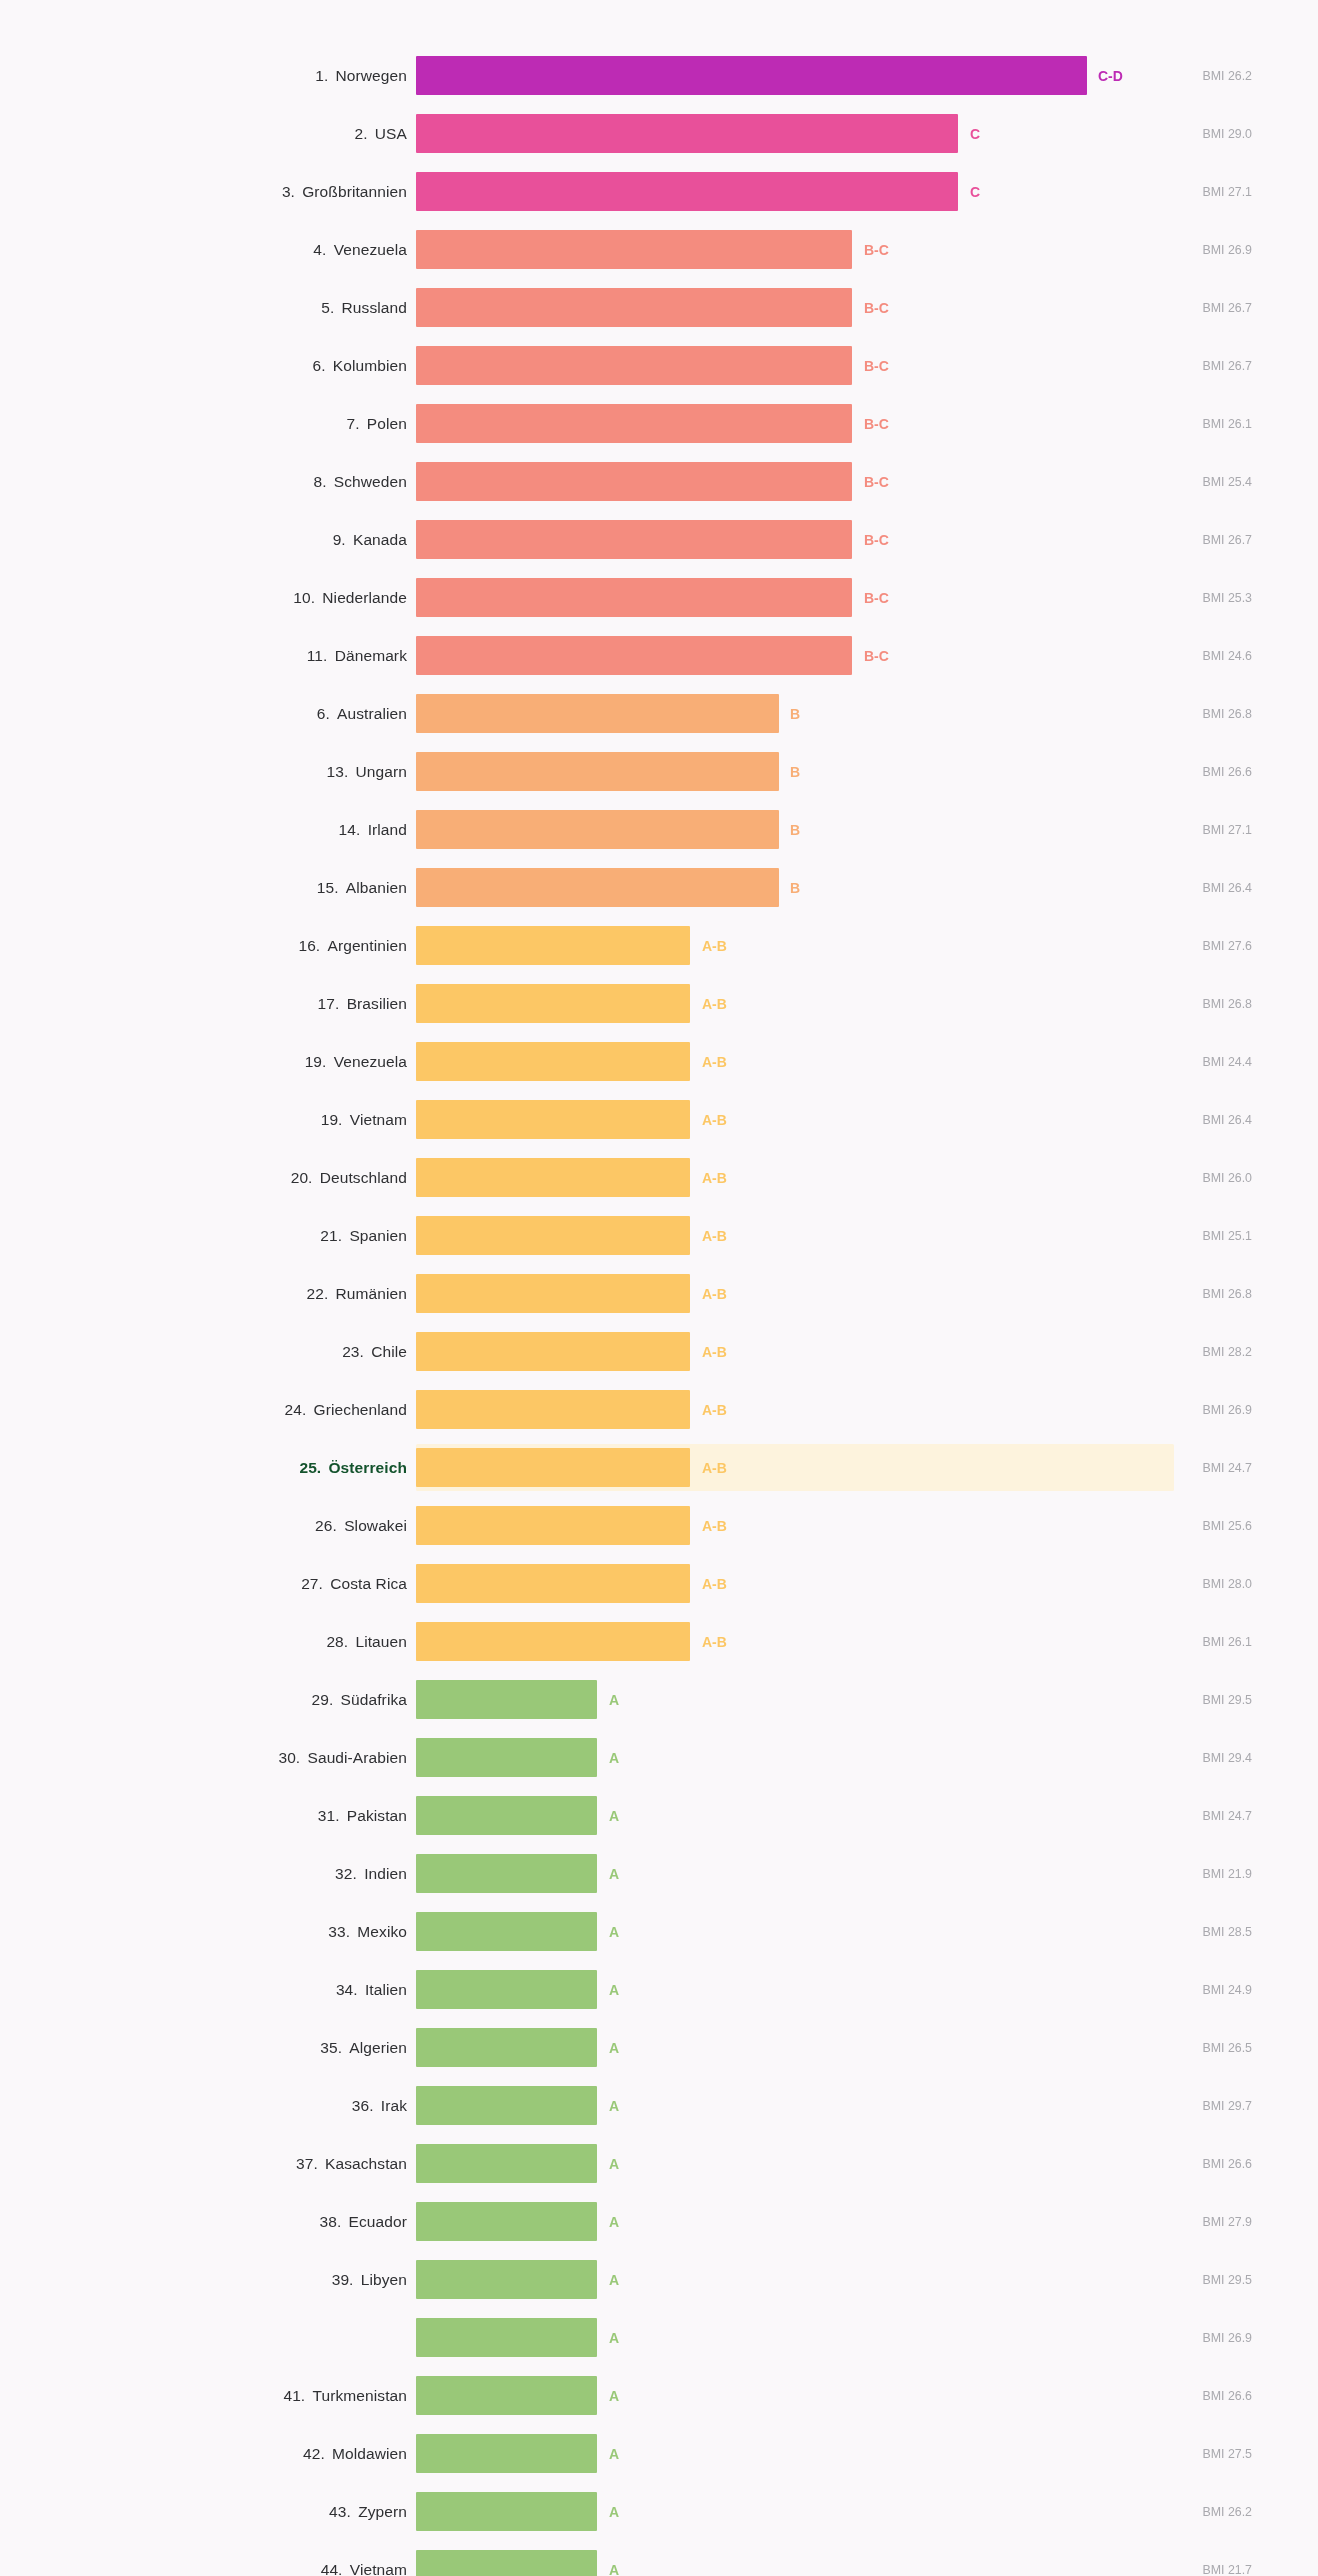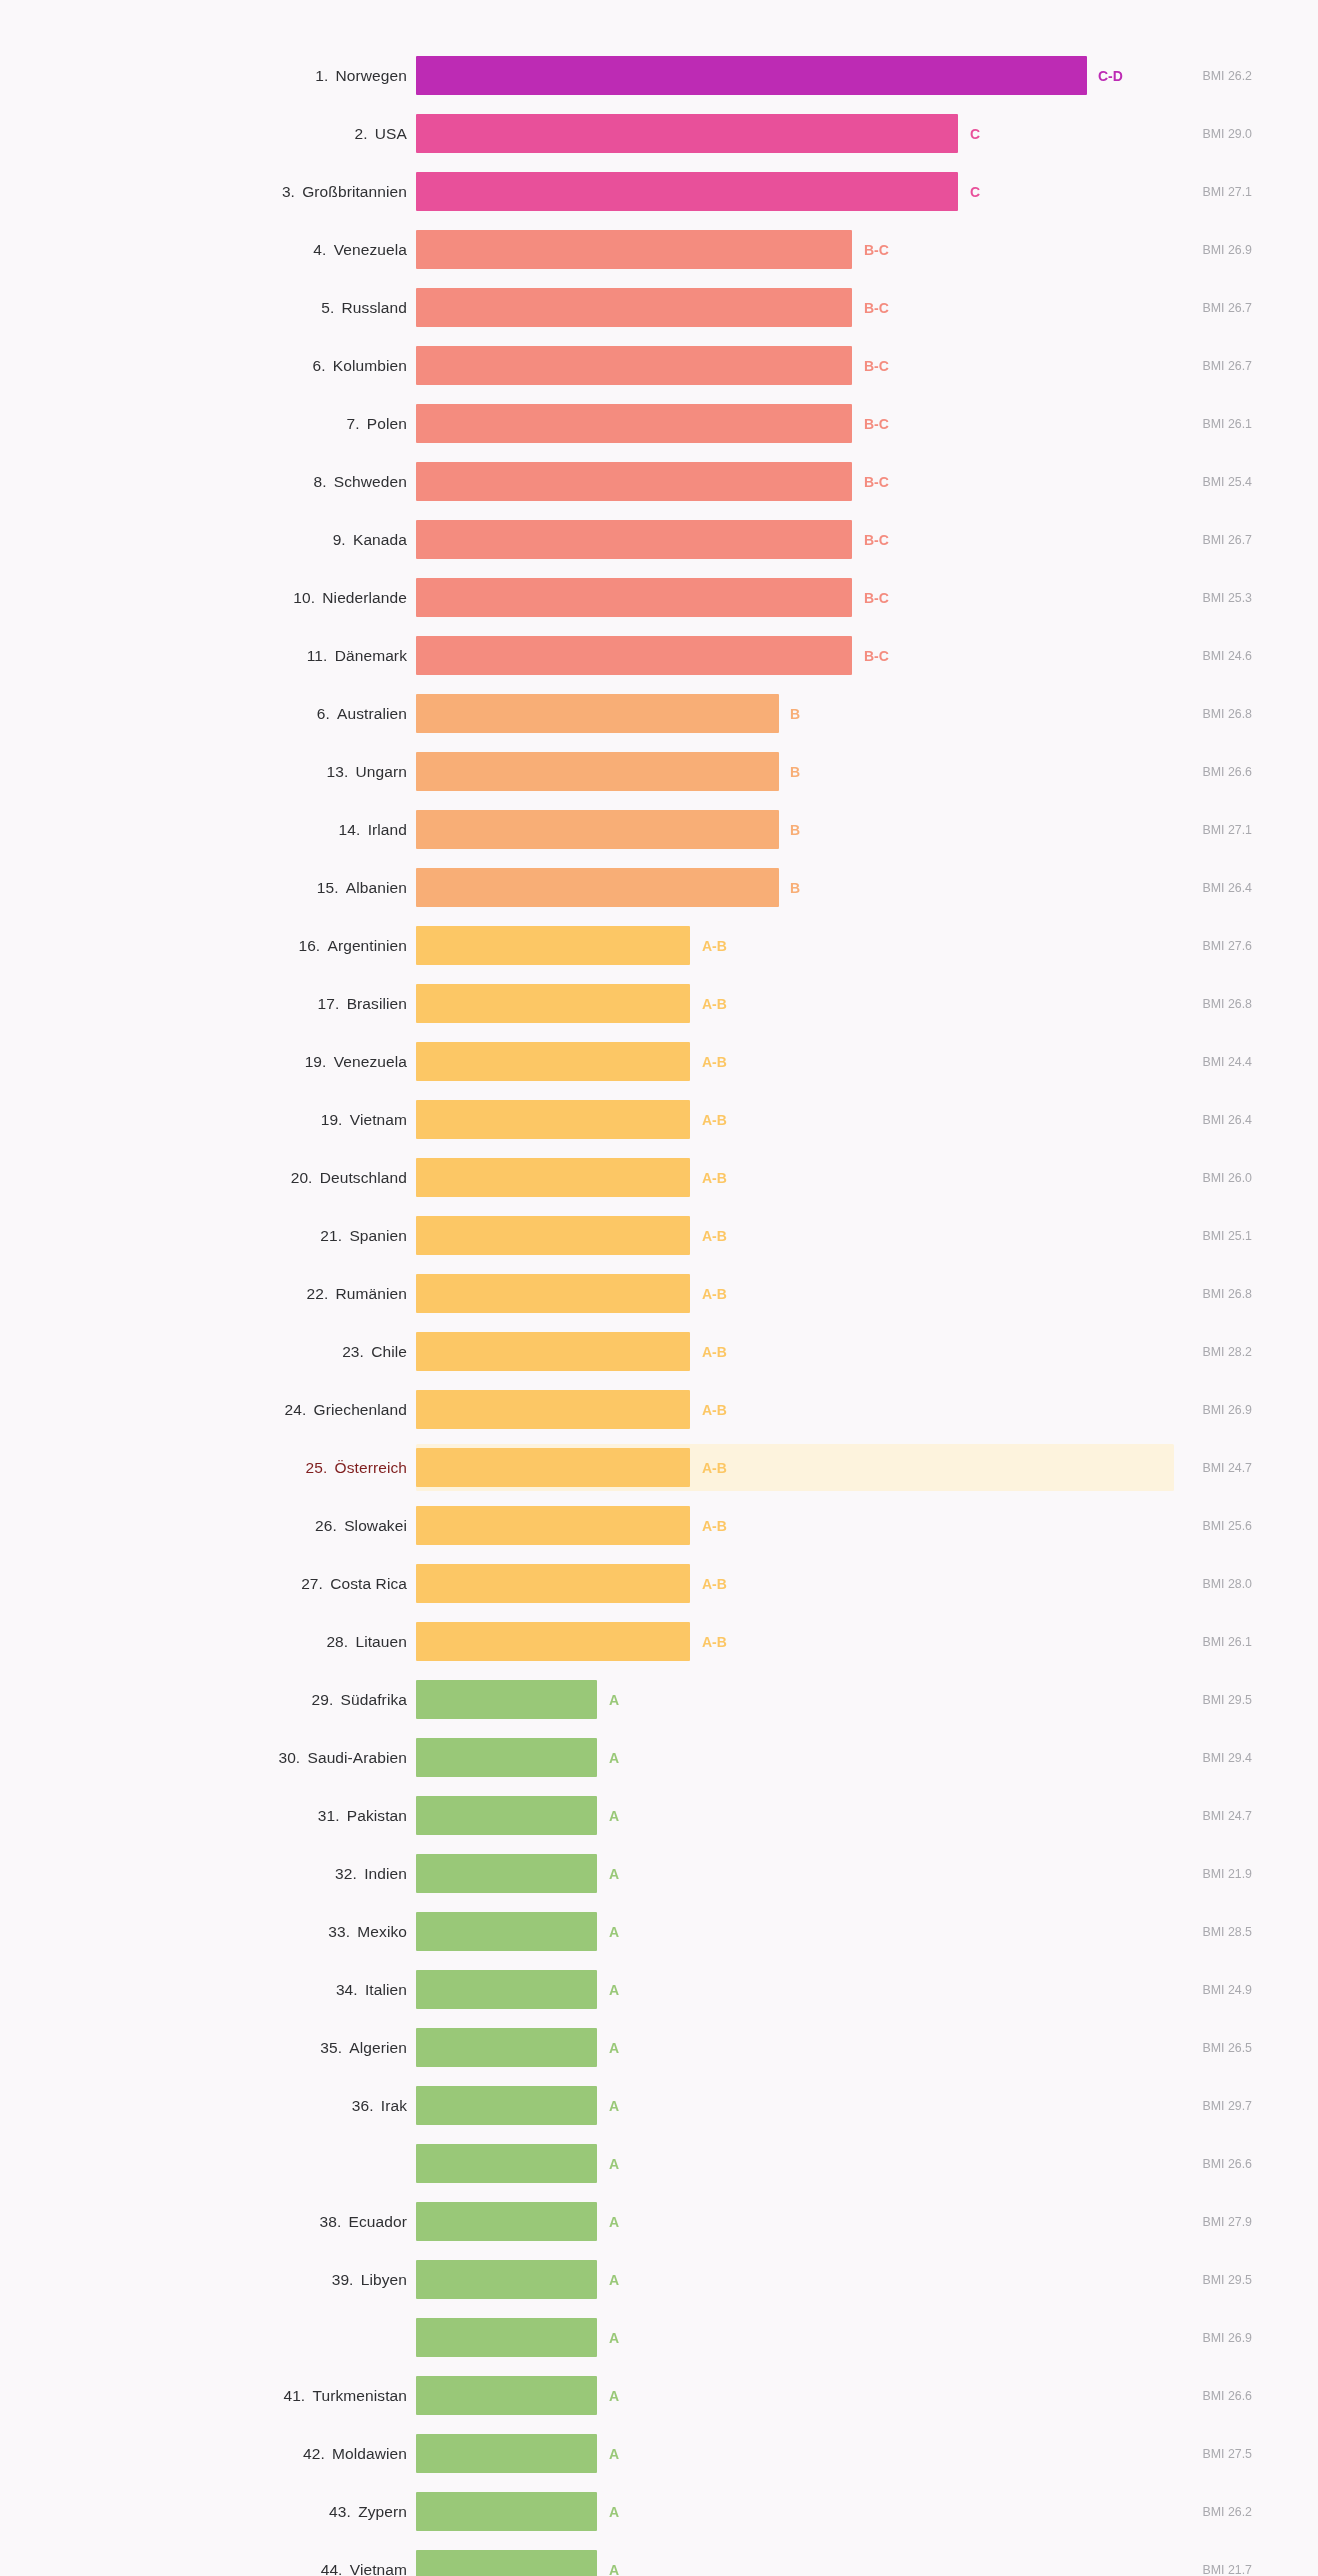--- a/index.html
+++ b/index.html
@@ -52,22 +52,22 @@
     line-height: 58px;
     text-align: right;
     font-size: 15.5px;
     color: #2f3033;
     letter-spacing: 0.1px;
     z-index: 2;
     white-space: nowrap;
   }
   .label .rank { margin-right: 7.2px; }
   .row.is-highlighted .label {
-    color: #7f1d1d;
-    font-weight: normal;
+    color: #14532d;
+    font-weight: bold;
   }
 
   .bar {
     position: absolute;
     left: 416px;
     top: 9.3px;
     height: 39px;
     border-radius: 1px;
     z-index: 1;
   }
@@ -314,20 +314,21 @@
         <div class="grade" style="left: 609px; color: rgb(153, 200, 120);">A</div>
         <div class="bmi">BMI 26.5</div>
       </div>
       <div class="row">
         <div class="label"><span class="rank">36.</span><span>Irak</span></div>
         <div class="bar" style="width: 181px; background: rgb(153, 200, 120);"></div>
         <div class="grade" style="left: 609px; color: rgb(153, 200, 120);">A</div>
         <div class="bmi">BMI 29.7</div>
       </div>
       <div class="row">
+        <div class="label"><span class="rank">37.</span><span>Kasachstan</span></div>
         <div class="bar" style="width: 181px; background: rgb(153, 200, 120);"></div>
         <div class="grade" style="left: 609px; color: rgb(153, 200, 120);">A</div>
         <div class="bmi">BMI 26.6</div>
       </div>
       <div class="row">
         <div class="label"><span class="rank">38.</span><span>Ecuador</span></div>
         <div class="bar" style="width: 181px; background: rgb(153, 200, 120);"></div>
         <div class="grade" style="left: 609px; color: rgb(153, 200, 120);">A</div>
         <div class="bmi">BMI 27.9</div>
       </div>

